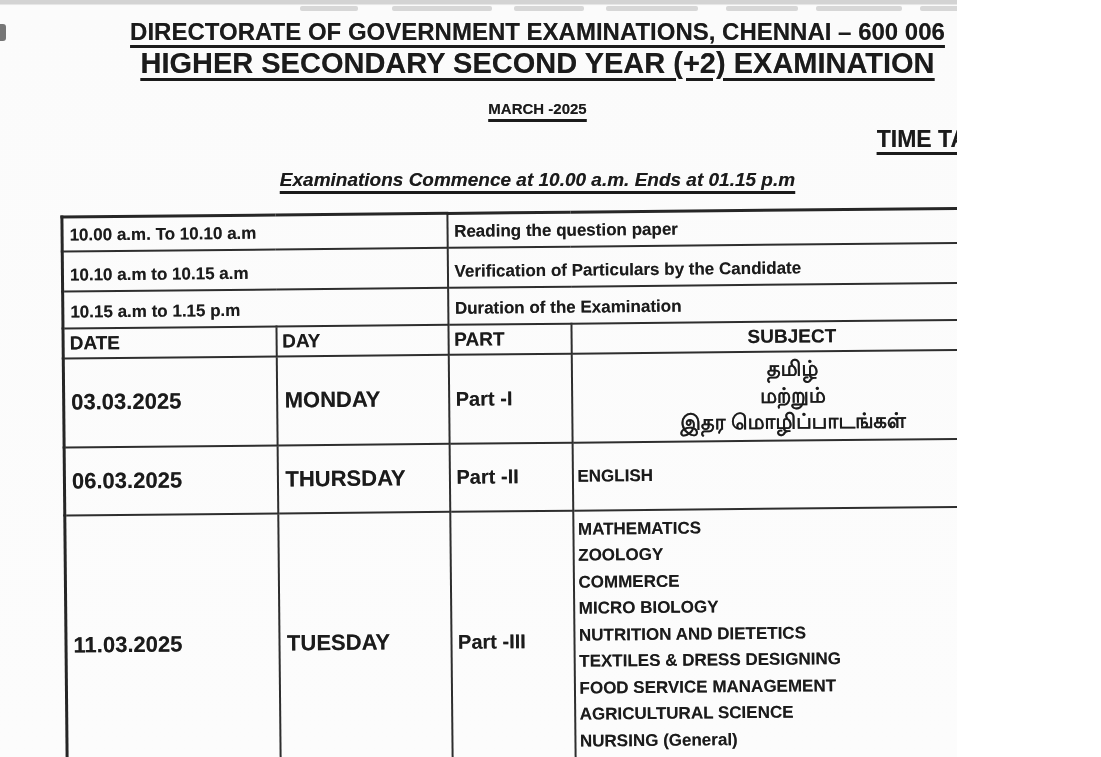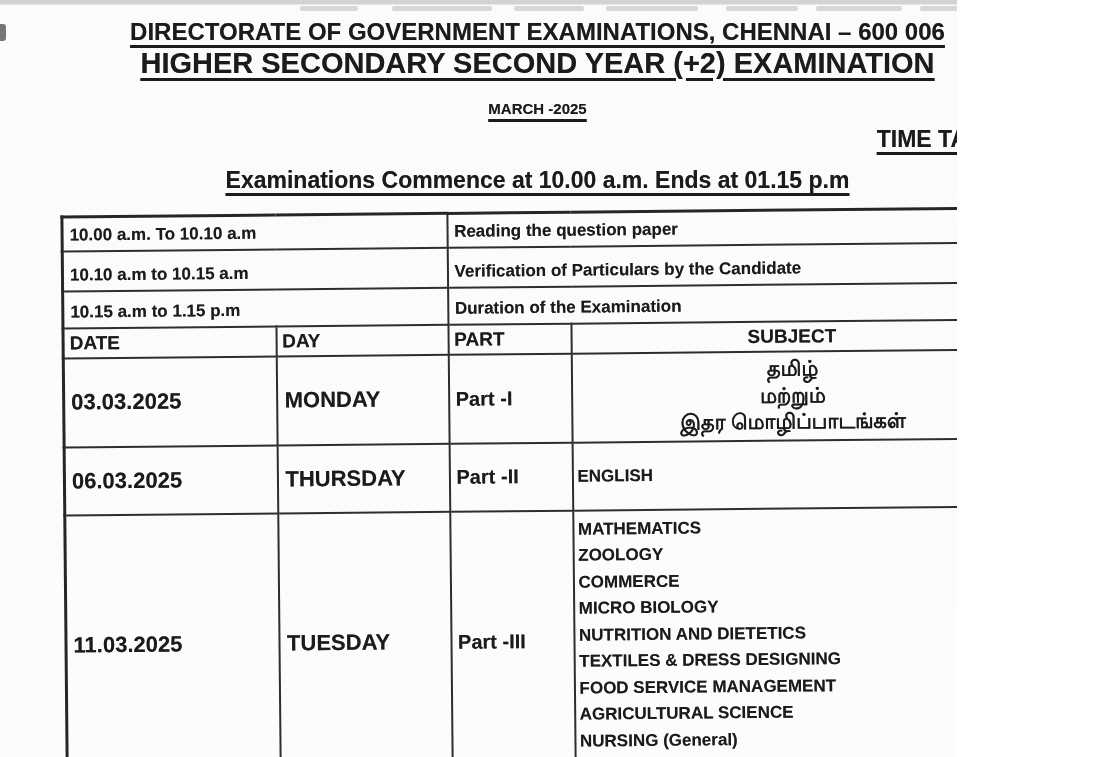--- a/index.html
+++ b/index.html
@@ -16,21 +16,21 @@
   .top-strip{position:absolute;top:0;left:0;width:1101px;height:4px;background:#d3d3d3;border-bottom:1px solid #e6e6e6;}
   .artifact{position:absolute;top:6px;height:5px;background:#9f9f9f;opacity:.38;border-radius:2px;}
   .edge-mark{position:absolute;left:0;top:24px;width:6px;height:17px;background:#3d3d3d;opacity:.7;border-radius:0 3px 3px 0;}
   .content{position:absolute;left:62px;top:0;width:951px;text-shadow:0 0 .6px rgba(25,25,25,.55);}
   .tline{position:absolute;left:0;width:100%;text-align:center;line-height:30px;white-space:nowrap;
          text-decoration:underline;text-decoration-thickness:2.5px;text-underline-offset:5px;}
   .t1{top:17px;font-size:24px;}
   .t2{top:48px;font-size:29px;}
   .t3{top:94px;font-size:15px;}
   .t4{top:124px;font-size:23px;text-align:right;}
-  .t5{top:165px;font-size:23px;}
+  .t5{top:165px;font-size:19px;font-style:italic;}
   table.tt{
     position:absolute;top:211px;left:0;width:951px;
     border-collapse:collapse;table-layout:fixed;
     border:3px solid #262626;
     transform:rotate(-0.55deg);
     transform-origin:50% 30%;
     background:transparent;
   }
   table.tt td{border:2px solid #2e2e2e;overflow:hidden;}
   tr.ri1{height:34px;} tr.ri2{height:40px;} tr.ri3{height:37px;}

